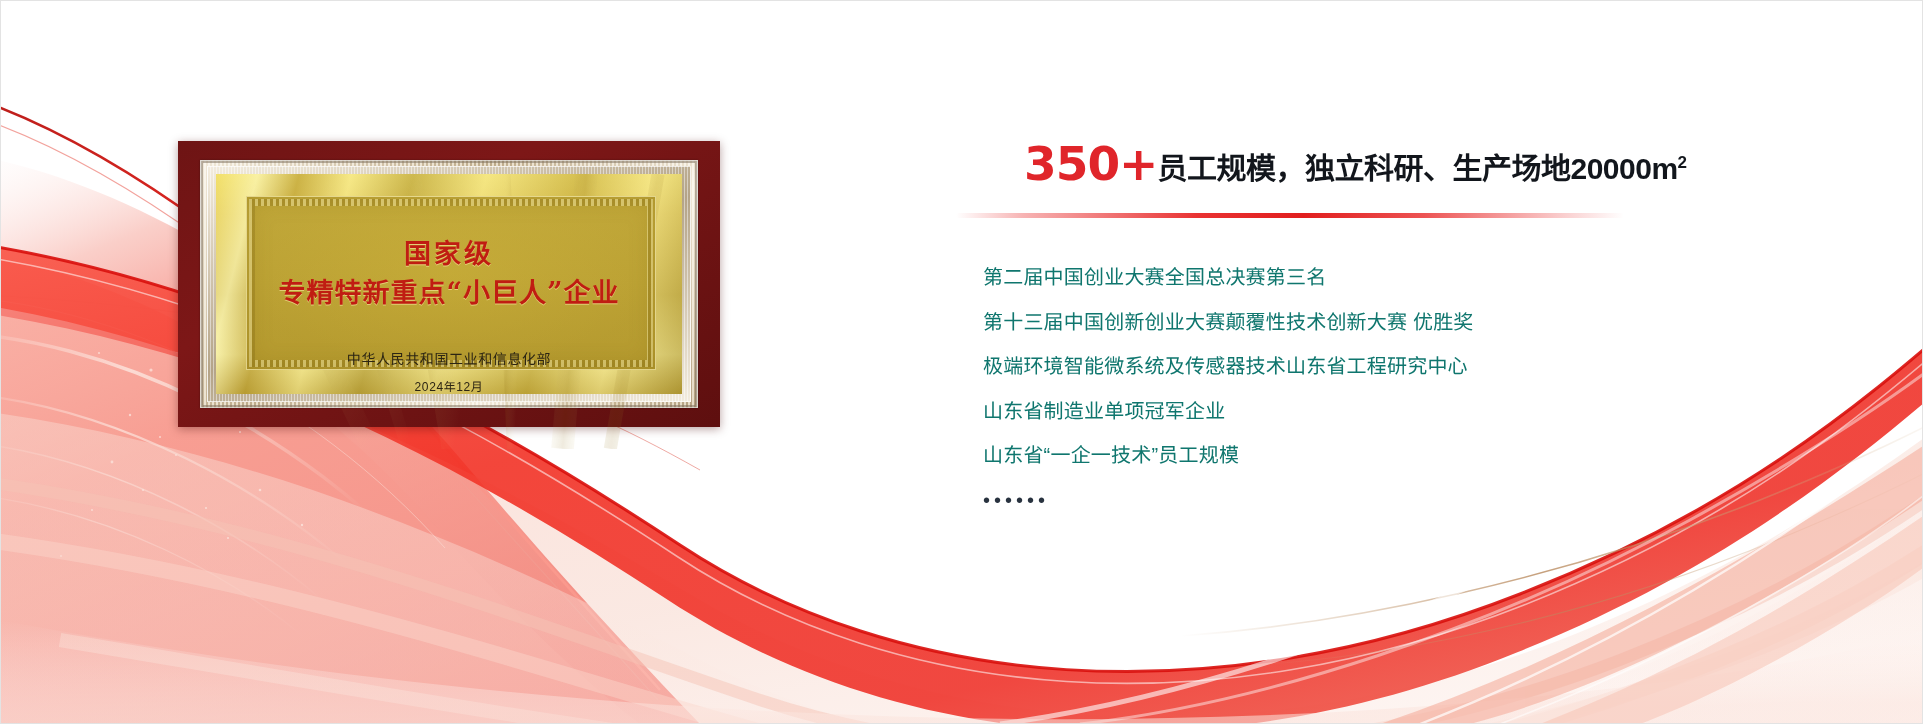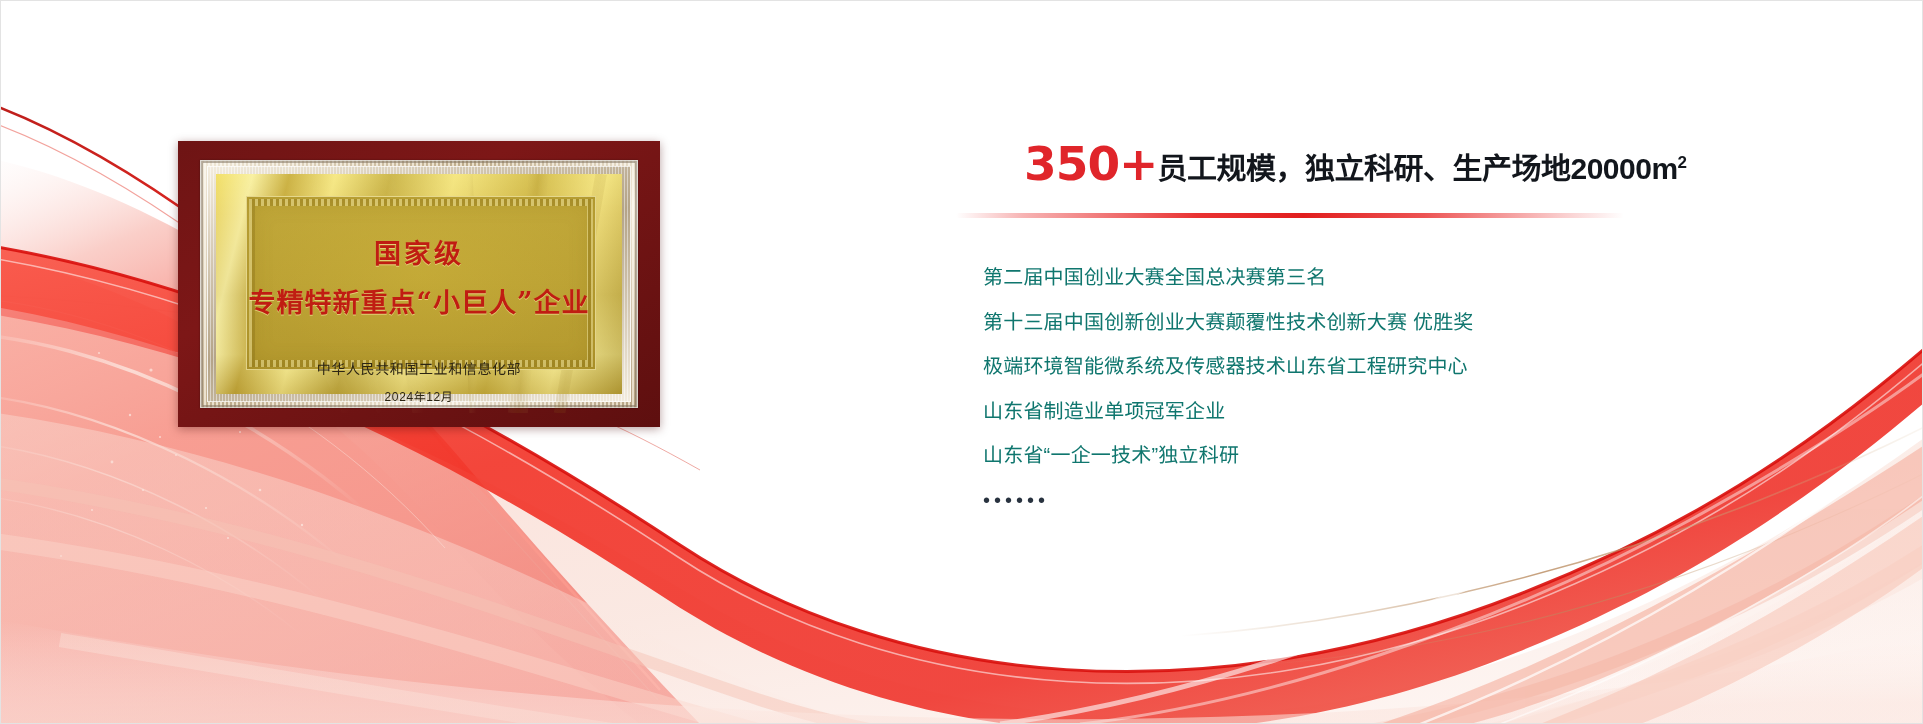--- a/index.html
+++ b/index.html
@@ -11,21 +11,21 @@
   #stage{
     position:relative;width:1923px;height:724px;overflow:hidden;
     background:#fdfcfc;
   }
 
   
   .bg-svg{position:absolute;left:0;top:0;width:1923px;height:724px;}
 
   
   #plaque-wrap{
-    position:absolute;left:178px;top:141px;width:482px;height:286px;
+    position:absolute;left:178px;top:141px;width:542px;height:286px;
   }
   #plaque{
     position:absolute;inset:0;
     background:linear-gradient(150deg,#6e1414 0%,#7d1717 35%,#5e0f0f 100%);
     box-shadow:0 2px 9px rgba(70,10,10,.38);
   }
   .frame-silver{
     position:absolute;left:22px;top:19px;right:22px;bottom:19px;
     background:
       repeating-linear-gradient(90deg,#d9cfc0 0 2px,#8e8274 2px 4px),
@@ -88,21 +88,20 @@
     display:flex;flex-direction:column;align-items:center;
     justify-content:flex-start;
   }
   .pl-title1{
     margin-top:58px;
     font-family:"DejaVu Serif","Liberation Serif",serif;
     font-weight:700;font-size:27px;color:#c01d12;letter-spacing:3px;
     text-shadow:0 1px 0 rgba(255,240,170,.55);
   }
   .pl-title2{
-    margin-top:10px;
     font-family:"DejaVu Serif","Liberation Serif",serif;
     font-weight:700;font-size:27px;color:#c01d12;letter-spacing:1px;
     text-shadow:0 1px 0 rgba(255,240,170,.55);
     white-space:nowrap;
   }
   .pl-org{
     margin-top:38px;font-size:14px;color:#2c2513;letter-spacing:.6px;
     font-family:"Liberation Sans","DejaVu Sans",sans-serif;
   }
   .pl-date{
@@ -334,19 +333,19 @@
       <span class="hl-sup">2</span>
     </div>
 
     <div id="headline-rule"></div>
 
     <div id="award-list">
       <div class="award-item">第二届中国创业大赛全国总决赛第三名</div>
       <div class="award-item">第十三届中国创新创业大赛颠覆性技术创新大赛 优胜奖</div>
       <div class="award-item">极端环境智能微系统及传感器技术山东省工程研究中心</div>
       <div class="award-item">山东省制造业单项冠军企业</div>
-      <div class="award-item">山东省“一企一技术”独立科研</div>
+      <div class="award-item">山东省“一企一技术”员工规模</div>
       <div id="ellipsis">••••••</div>
     </div>
 
   </div>
 
 </div>
 
 </body></html>

